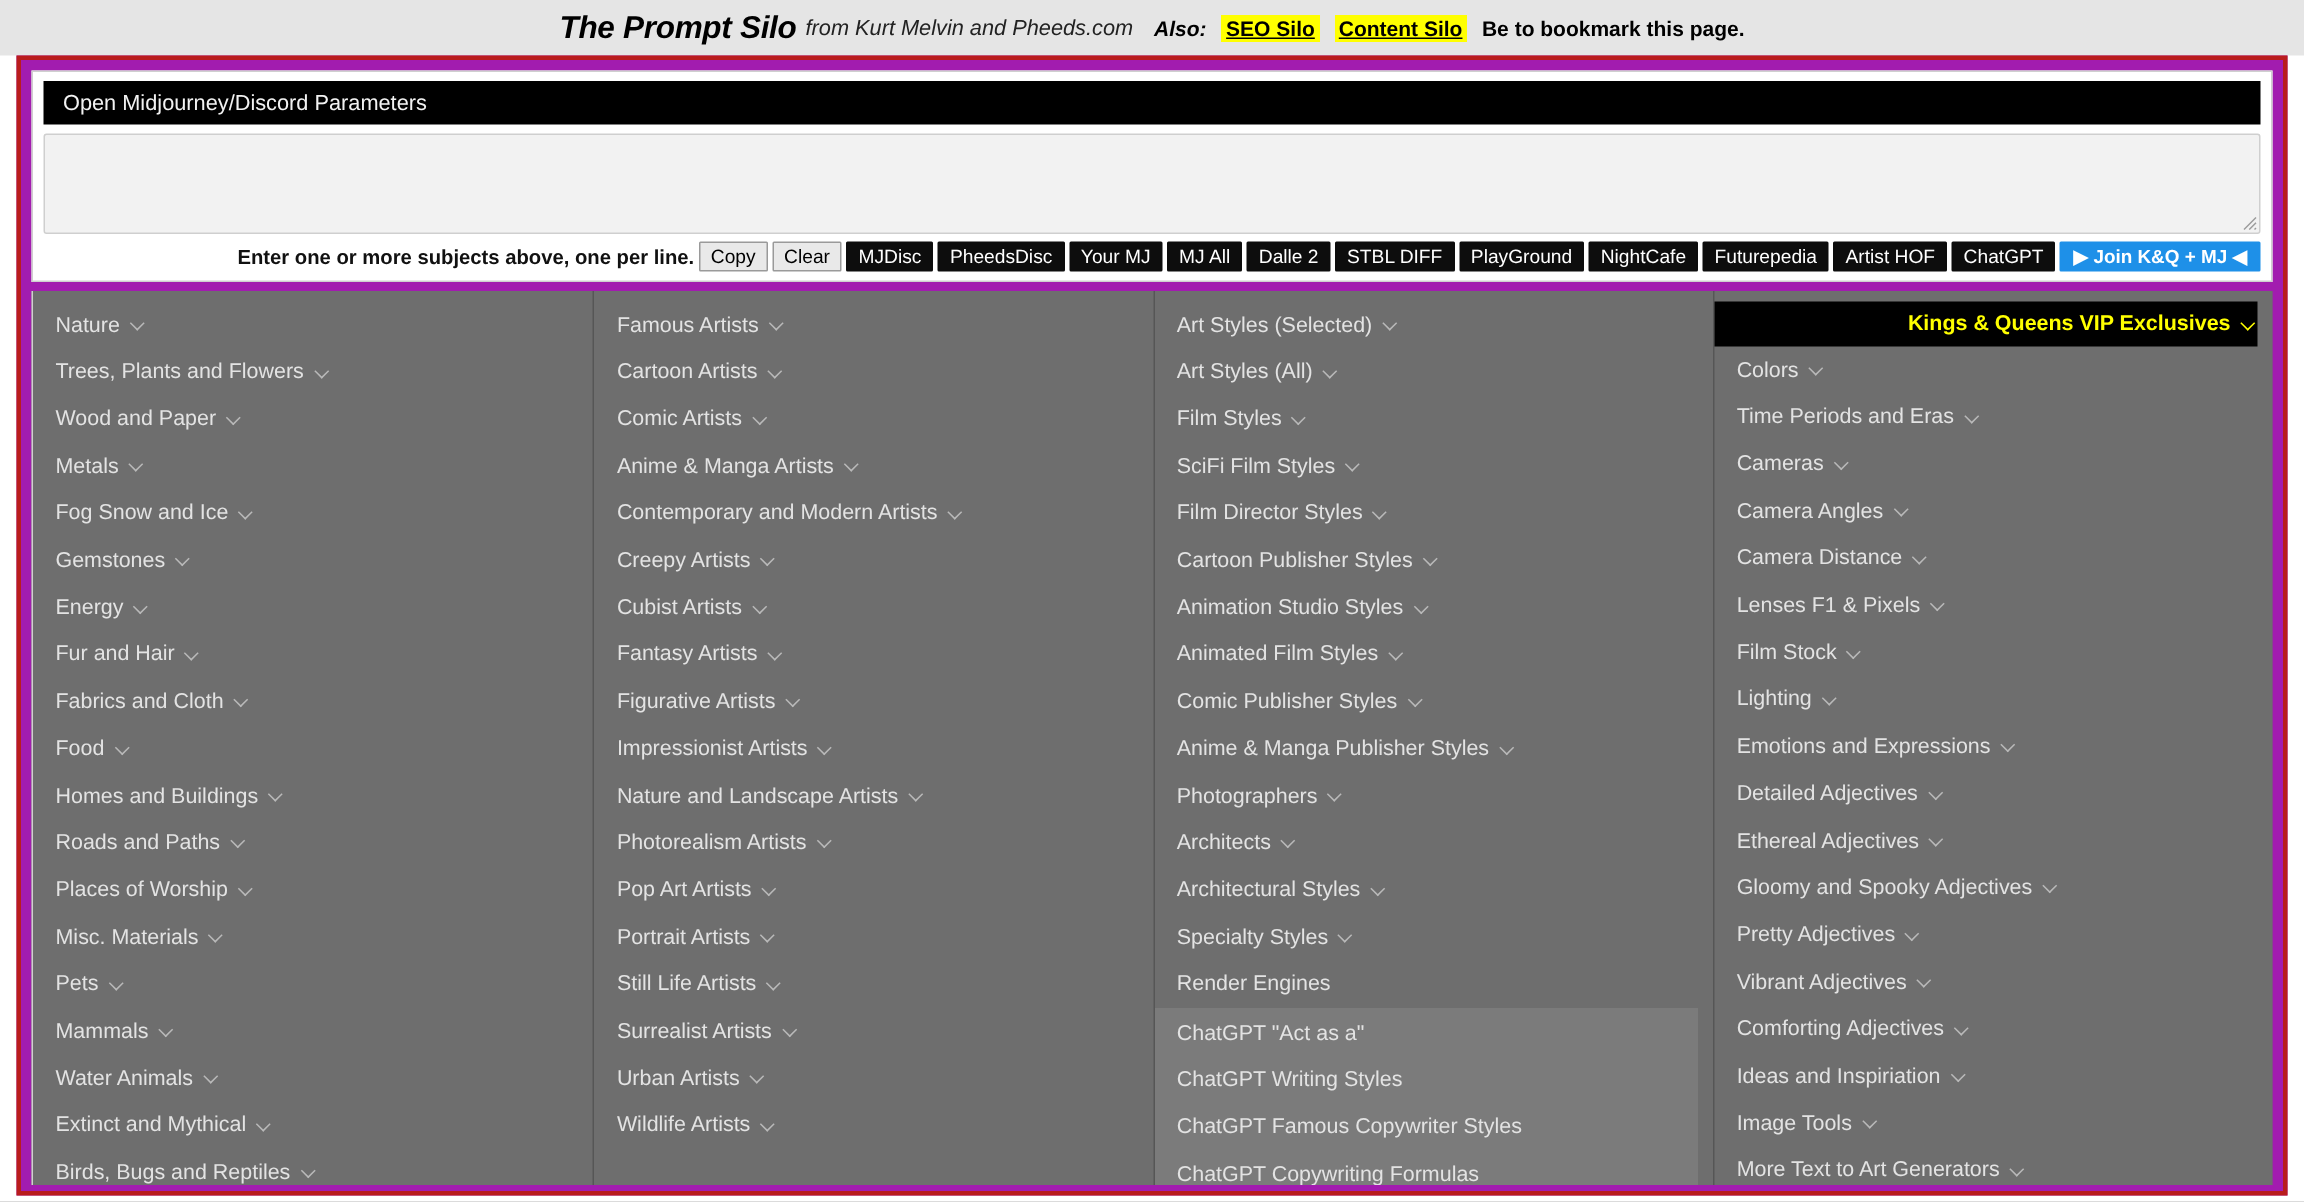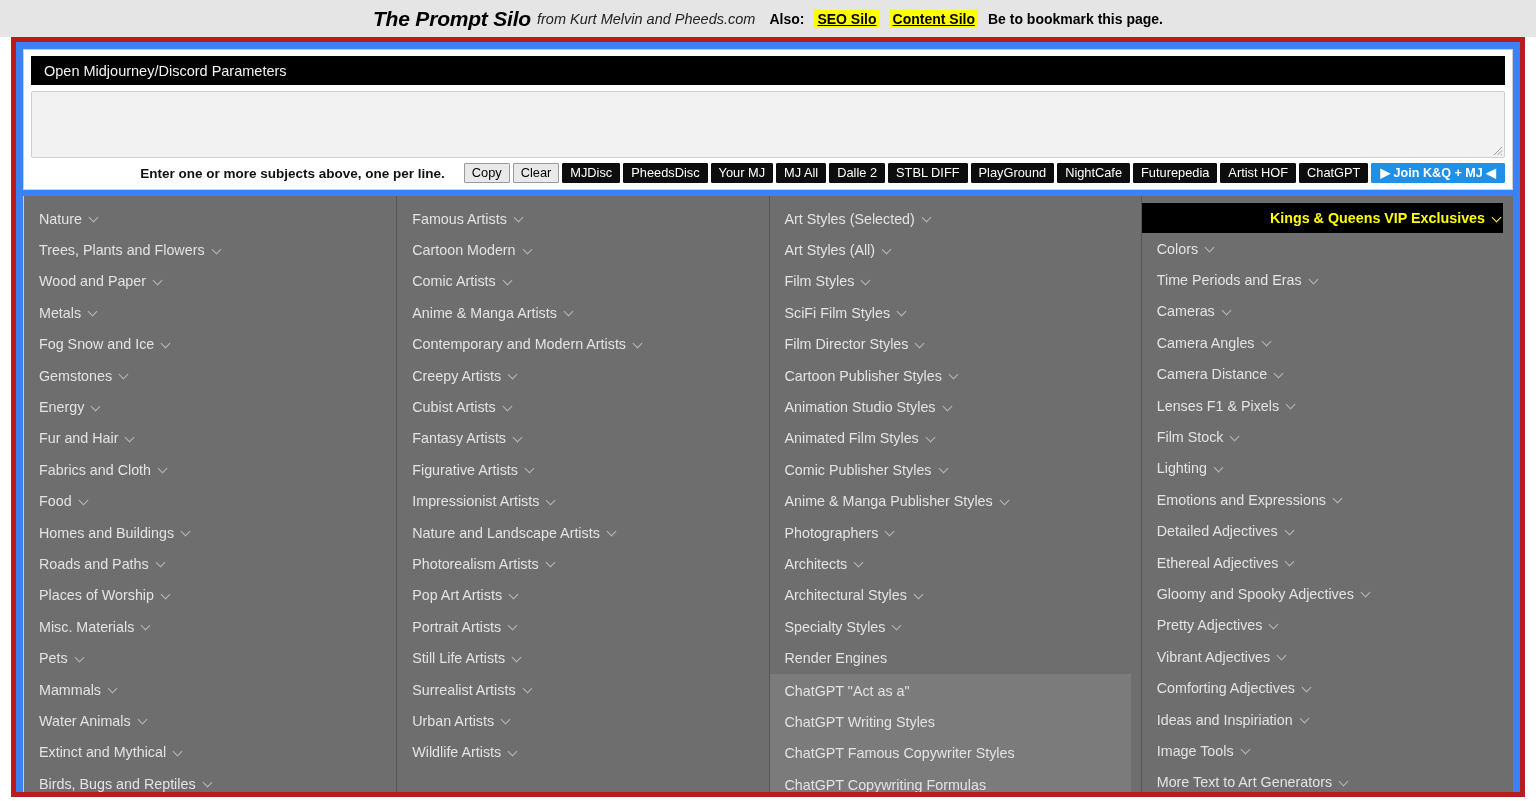--- a/index.html
+++ b/index.html
@@ -32,20 +32,21 @@
     font-size: 14.5px;
     font-style: italic;
     color: #222;
     margin-left: 6px;
   }
   .brand-also {
     font-size: 14px;
     font-weight: bold;
     color: #000;
     margin-left: 14px;
+    font-style: italic;
   }
   .hl-link {
     font-size: 14px;
     font-weight: bold;
     color: #000;
     background: #ffff00;
     text-decoration: underline;
     margin-left: 10px;
     padding: 1px 3px;
     cursor: pointer;
@@ -53,22 +54,22 @@
   .brand-tail {
     font-size: 14px;
     font-weight: bold;
     color: #000;
     margin-left: 10px;
   }
 
   
   .shell {
     margin: 0 11px;
-    border: 5px solid #b91c1c;
-    background: #3b82f6;
+    border: 3px solid #b91c1c;
+    background: #a21caf;
     height: 760px;
     padding: 7px;
   }
 
   .panel {
     border: 1px solid #cfcfcf;
     background: #fff;
     padding: 6px 7px 5px 7px;
   }
 
@@ -132,21 +133,21 @@
     align-items: center;
     justify-content: flex-end;
     height: 22px;
     margin-top: 4px;
     white-space: nowrap;
   }
   .toolbar-hint {
     font-size: 13.5px;
     font-weight: bold;
     color: #111;
-    margin-right: 16px;
+    margin-right: 0;
   }
   .btn {
     display: inline-flex;
     align-items: center;
     justify-content: center;
     height: 20px;
     padding: 0 7px;
     font-size: 12.8px;
     line-height: 1;
     border: 1px solid #9a9a9a;
@@ -348,21 +349,21 @@
           <span class="label">Birds, Bugs and Reptiles</span>
           <span class="chev"></span>
         </div>
       </div>
       <div class="col">
         <div class="item">
           <span class="label">Famous Artists</span>
           <span class="chev"></span>
         </div>
         <div class="item">
-          <span class="label">Cartoon Modern</span>
+          <span class="label">Cartoon Artists</span>
           <span class="chev"></span>
         </div>
         <div class="item">
           <span class="label">Comic Artists</span>
           <span class="chev"></span>
         </div>
         <div class="item">
           <span class="label">Anime &amp; Manga Artists</span>
           <span class="chev"></span>
         </div>

